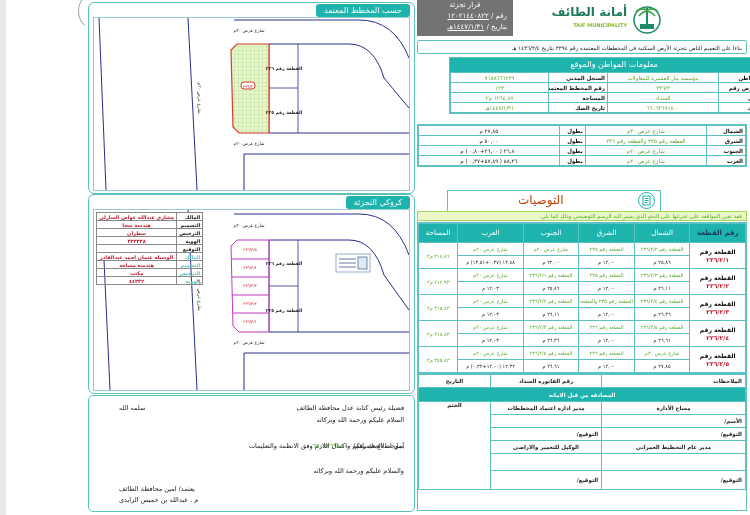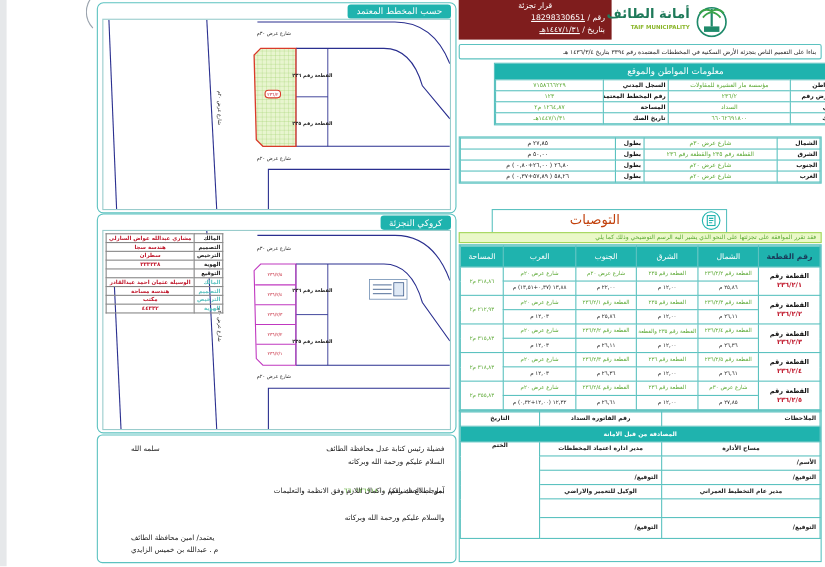--- a/index.html
+++ b/index.html
@@ -11,21 +11,21 @@
   .mapbox{position:absolute;border:1px solid #9cc;background:#fff;overflow:hidden;}
   svg text{font-family:"DejaVu Sans",sans-serif;}
   .legend{position:absolute;border-collapse:collapse;font-size:5px;direction:rtl;}
   .legend td{border:1px solid #888;padding:0 2px;height:7px;white-space:nowrap;}
   .legend .k{color:#222;font-weight:bold;background:#fff;}
   .legend .k2{color:#5cc2c0;font-weight:bold;}
   .legend .v{color:#c0172b;font-weight:bold;text-align:center;width:54px;}
   .letter{position:absolute;left:88px;top:395px;width:325px;height:115px;border:1.5px solid #5cc2c0;border-radius:5px;direction:rtl;font-size:6.5px;color:#222;}
   .letter .ln{position:absolute;right:10px;white-space:nowrap;}
   .green{color:#5aa832;}
-  .hdr-green{position:absolute;left:417px;top:0;width:139px;height:36px;background:#7f1d1d;color:#fff;direction:rtl;font-size:7px;text-align:right;padding:0 6px;box-sizing:border-box;line-height:11px;}
+  .hdr-green{position:absolute;left:417px;top:0;width:96px;height:36px;background:#737373;color:#fff;direction:rtl;font-size:7px;text-align:right;padding:0 6px;box-sizing:border-box;line-height:11px;}
   .hdr-green u{text-decoration:underline;}
   .logo{position:absolute;left:548px;top:0;width:115px;height:36px;}
   .notice{position:absolute;left:417px;top:40px;width:330px;height:14px;border:1px solid #5cc2c0;border-radius:2px;font-size:5.5px;direction:rtl;line-height:14px;padding-right:4px;box-sizing:border-box;color:#222;}
   .sec{position:absolute;left:417px;width:330px;border:1.5px solid #5cc2c0;box-sizing:border-box;background:#fff;}
   .sec-h{background:#1fb3ae;color:#fff;text-align:center;font-size:8px;height:14px;line-height:14px;direction:rtl;}
   table.g{border-collapse:collapse;width:100%;direction:rtl;font-size:5.5px;table-layout:fixed;}
   table.g td{border:1px solid #5cc2c0;height:9px;padding:0 2px;text-align:center;overflow:hidden;white-space:nowrap;}
   table.g td.lbl{font-weight:bold;color:#111;text-align:right;}
   table.g td.val{color:#5aa832;}
   .reco{position:absolute;left:447px;top:190px;width:212px;height:20px;border:1.5px solid #5cc2c0;background:#fff;direction:rtl;}
@@ -175,21 +175,21 @@
     <span class="green">٦٦٠٦٢٦٩١٨٠٠</span>
   </div>
   <div class="ln" style="top:46px;">آمل اطلاع فضيلتكم واكمال اللازم وفق الانظمة والتعليمات</div>
   <div class="ln" style="top:71px;">والسلام عليكم ورحمة الله وبركاته</div>
   <div style="position:absolute;left:30px;top:89px;">يعتمد/ امين محافظة الطائف</div>
   <div style="position:absolute;left:30px;top:100px;">م . عبدالله بن خميس الزايدي</div>
 </div>
 
 <div class="hdr-green">
   <div style="text-align:center;">قرار تجزئة</div>
-  <div><span>رقم /</span> <u>18298330651</u></div>
+  <div><span>رقم /</span> <u>١٢٠٢١٤٤٠٨٢٢</u></div>
   <div><span>بتاريخ /</span> <u>١٤٤٧/١/٣١هـ</u></div>
 </div>
 <div class="logo">
   <svg width="32" height="32" viewBox="0 0 32 32" style="position:absolute;right:0;top:2px;">
     <circle cx="16" cy="18" r="13" fill="#fff" stroke="#1f8a6a" stroke-width="1.5"></circle>
     <path d="M16 6 L16 22" stroke="#1f8a6a" stroke-width="2"></path>
     <path d="M16 8 Q9 5 5 10 M16 8 Q23 5 27 10 M16 9 Q11 10 8 14 M16 9 Q21 10 24 14" stroke="#3aa34a" stroke-width="1.6" fill="none"></path>
     <rect x="9" y="22" width="14" height="5" fill="#1f8a6a"></rect>
   </svg>
   <div style="position:absolute;right:36px;top:5px;font-size:12px;font-weight:bold;color:#1f7a5a;direction:rtl;">أمانة الطائف</div>

